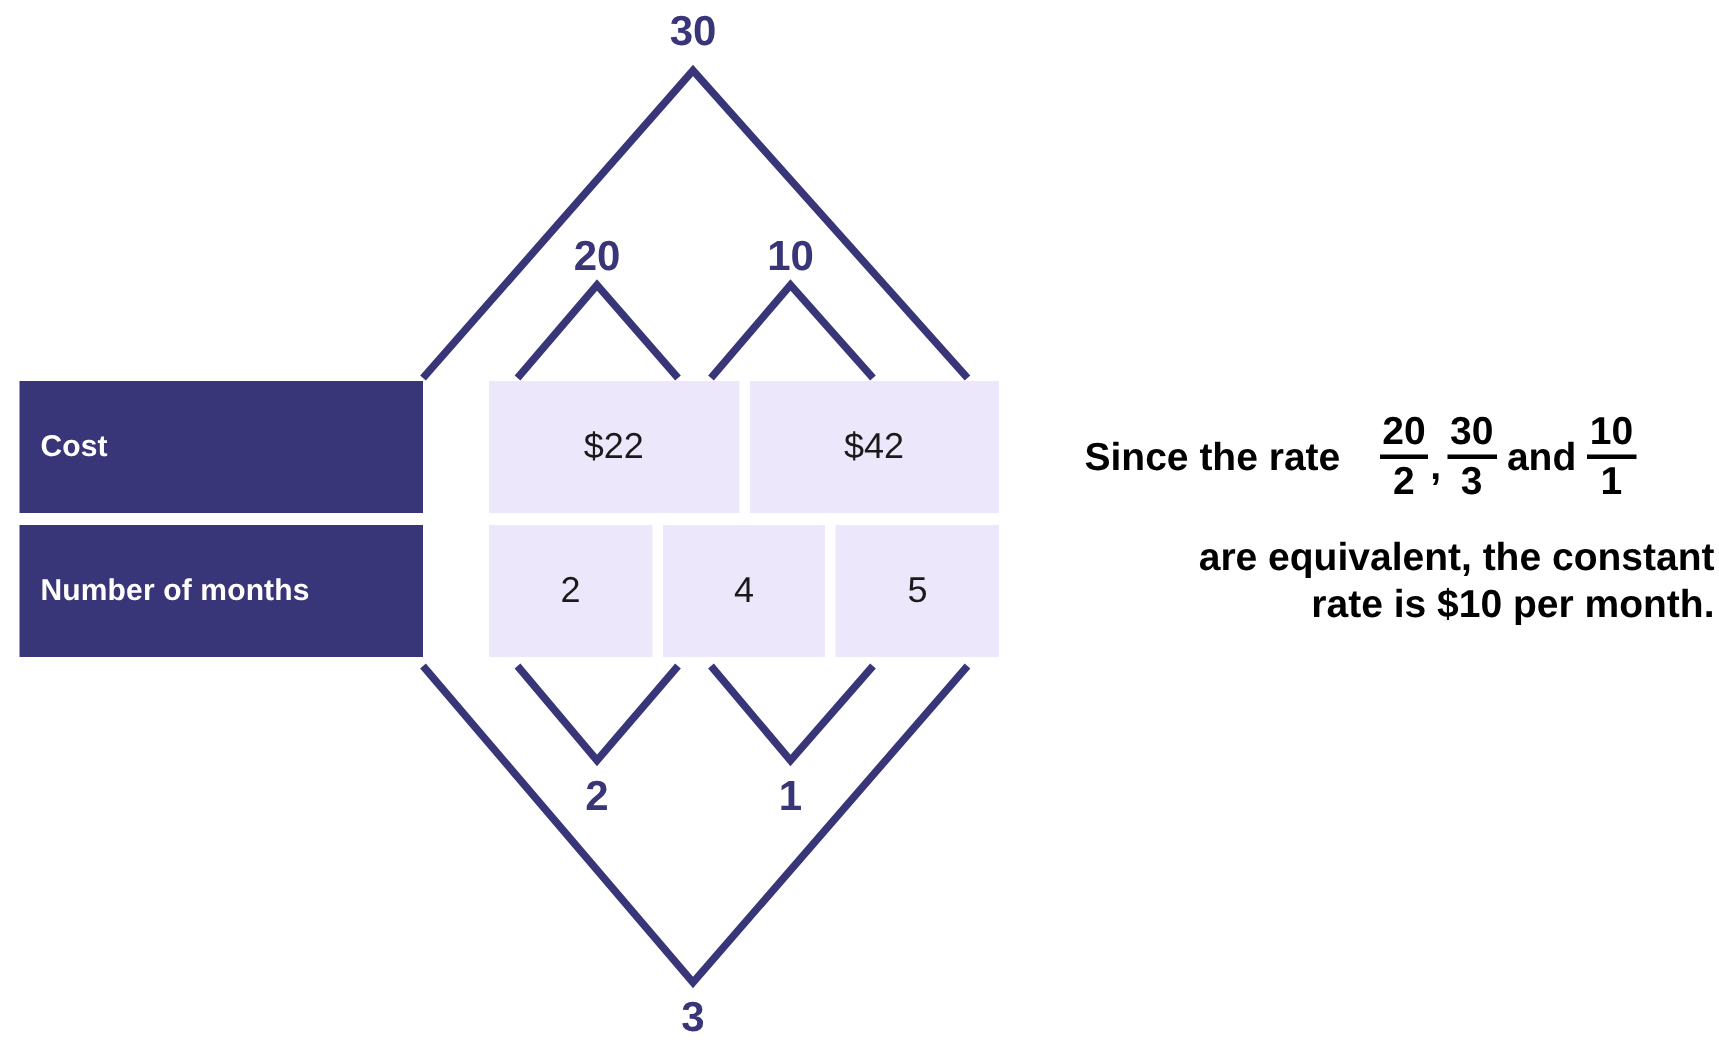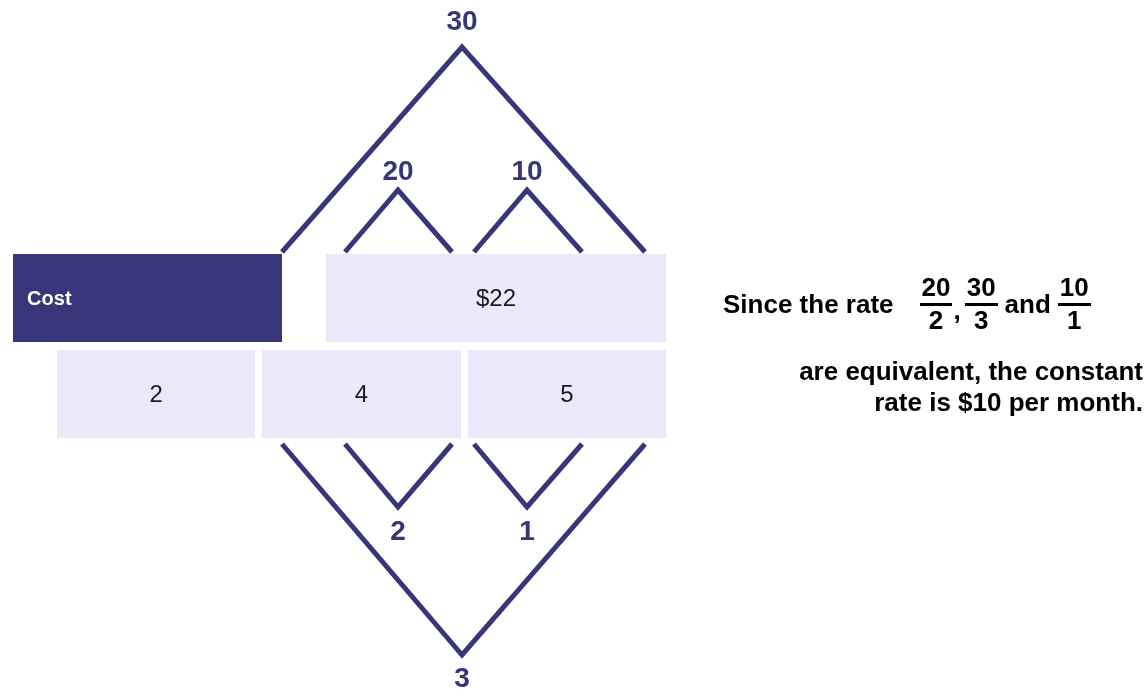--- a/index.html
+++ b/index.html
@@ -166,24 +166,26 @@
   <text class="arc-label" x="398" y="540">2</text>
   <text class="arc-label" x="527" y="540">1</text>
 </svg>
 
 <div id="ratio-table">
 
   <div class="table-row row-cost">
     <div class="row-header">Cost</div>
     <div class="cell-group">
       <div class="data-cell first">$22</div>
+      <div class="data-cell">$42</div>
     </div>
   </div>
 
   <div class="table-row row-months">
+    <div class="row-header">Number of months</div>
     <div class="cell-group">
       <div class="data-cell first">2</div>
       <div class="data-cell">4</div>
       <div class="data-cell">5</div>
     </div>
   </div>
 </div>
 
 <div id="explanation">
 

